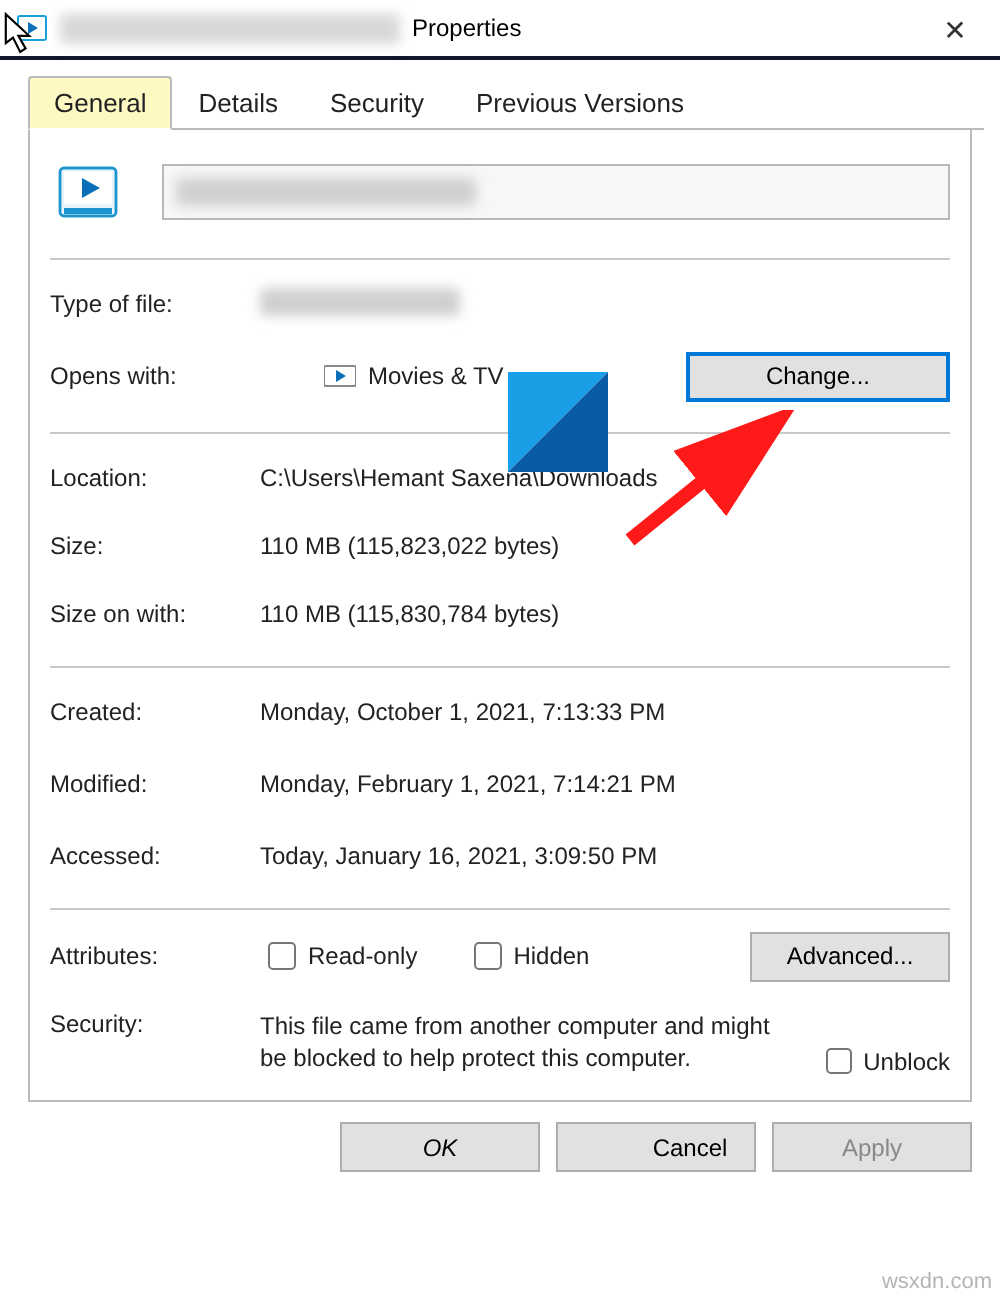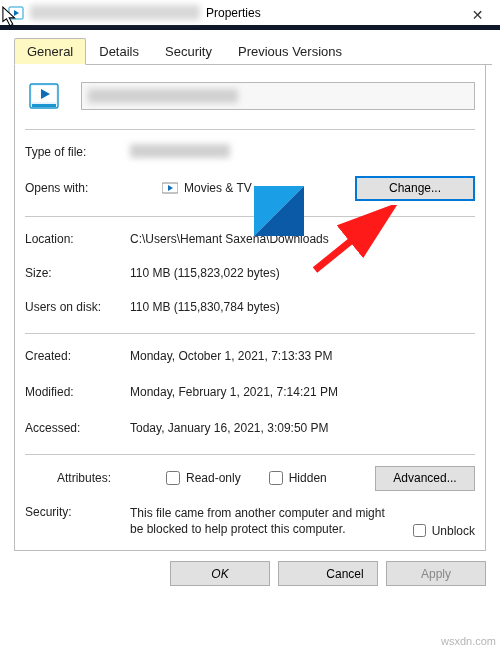--- a/index.html
+++ b/index.html
@@ -1,21 +1,21 @@
 <!DOCTYPE html>
 <html><head>
   <meta charset="utf-8">
   <style>
     * { box-sizing: border-box; font-family: "Segoe UI", Tahoma, sans-serif; }
     body { margin: 0; background: #fff; width: 500px; height: 649px; position: relative; }
 
     
     .titlebar {
       height: 30px; display: flex; align-items: center;
-      border-bottom: 5px solid #0f172a; padding: 0 8px; position: relative;
+      border-bottom: 2px solid #0f172a; padding: 0 8px; position: relative;
     }
     .sysicon { width: 16px; height: 16px; margin-right: 6px; position: relative; }
     .sysicon svg { width: 16px; height: 16px; }
     .title { font-size: 12px; display: flex; align-items: center; }
     .title .blur { display:inline-block; width:170px; height:15px; background:#d8d8d8; filter: blur(3px); margin-right:6px; border-radius:2px; }
     .closebtn {
       position: absolute; right: 0; top: 0; width: 45px; height: 30px;
       display: flex; align-items: center; justify-content: center;
       font-size: 14px; color: #333; cursor: default;
     }
@@ -137,56 +137,56 @@
     <span class="lbl">Opens with:</span>
     <span class="val" style="display:flex;align-items:center;padding-left:32px;">
       <span class="openswith-icon">
         <svg viewBox="0 0 16 16">
             <rect x="0" y="3" width="16" height="10" rx="1" fill="#fff" stroke="#888"></rect>
             <polygon points="6,5 6,11 11,8" fill="#0d6fb8"></polygon>
           </svg>
       </span>
       <span>Movies &amp; TV</span>
     </span>
-    <button class="winbtn highlight" style="width:120px;">Change...</button>
+    <button class="winbtn highlight" style="width:132px;">Change...</button>
   </div>
 
   <hr class="sep" style="margin-top:14px;">
 
   <div class="row">
     <span class="lbl">Location:</span>
     <span class="val">C:\Users\Hemant Saxena\Downloads</span>
   </div>
   <div class="row" style="margin-top:6px;">
     <span class="lbl">Size:</span>
     <span class="val">110 MB (115,823,022 bytes)</span>
   </div>
   <div class="row" style="margin-top:6px;">
-    <span class="lbl">Users on disk:</span>
+    <span class="lbl">Size on with:</span>
     <span class="val">110 MB (115,830,784 bytes)</span>
   </div>
 
   <hr class="sep" style="margin-top:12px;">
 
   <div class="row">
     <span class="lbl">Created:</span>
     <span class="val">Monday, October 1, 2021, 7:13:33 PM</span>
   </div>
   <div class="row" style="margin-top:8px;">
     <span class="lbl">Modified:</span>
     <span class="val">Monday, February 1, 2021, 7:14:21 PM</span>
   </div>
   <div class="row" style="margin-top:8px;">
     <span class="lbl">Accessed:</span>
     <span class="val">Today, January 16, 2021, 3:09:50 PM</span>
   </div>
 
   <hr class="sep" style="margin-top:12px;">
 
-  <div class="attr-row" style="min-height:30px;margin-left:32px;">
+  <div class="attr-row" style="min-height:30px;">
     <span class="lbl">Attributes:</span>
     <label class="chk">
       <input type="checkbox" style="">
       <span>Read-only</span>
     </label>
     <label class="chk">
       <input type="checkbox" style="">
       <span>Hidden</span>
     </label>
     <div style="flex:1"></div>

